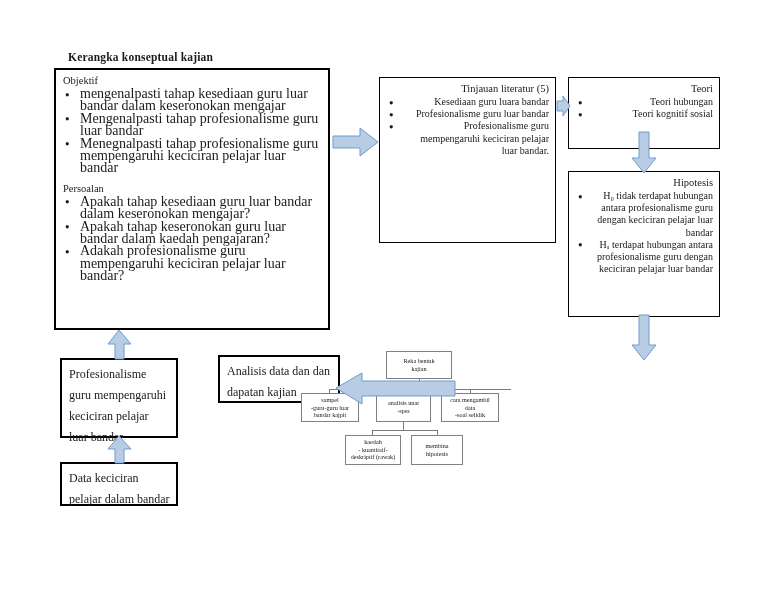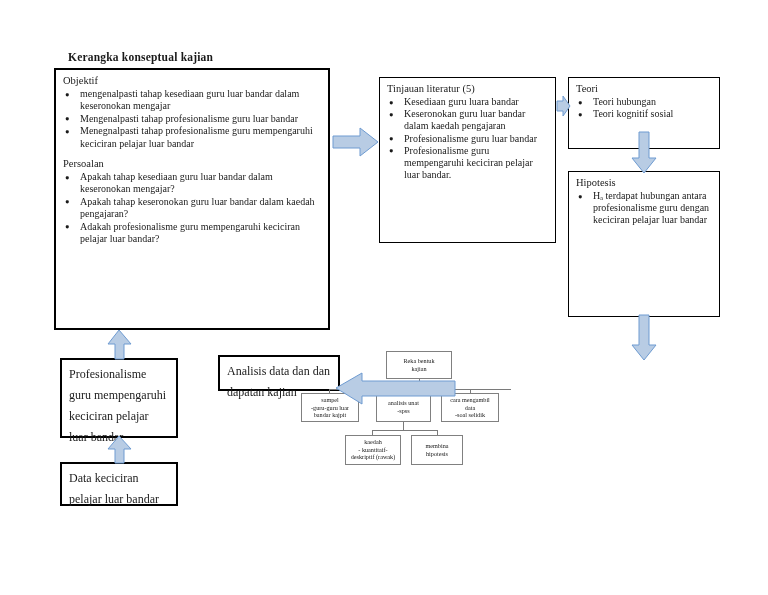--- a/index.html
+++ b/index.html
@@ -20,40 +20,40 @@
     letter-spacing:.2px;
   }
 
   .box{
     position:absolute;
     background:#ffffff;
     border:2.5px solid #000000;
     box-sizing:border-box;
   }
   .box.thin{border-width:1px;border-color:#808080;}
-  .box.med{border-width:1.6px;border-color:#000;}
+  .box.med{border-width:1.6px;border-color:#000;text-align:right;}
 
   .bx-inner{padding:4px 6px 4px 7px;}
 
   .hdr{
     font-weight:normal;
     font-size:10.5px;
     line-height:13px;
     margin:0 0 1px 0;
   }
   .hdr.plain{font-weight:normal;}
 
   ul.bl{
     list-style:none;
     margin:0;padding:0;
   }
   ul.bl > li{
     position:relative;
     padding-left:17px;
-    font-size:10px;
+    font-size:14px;
     line-height:12.4px;
     margin-bottom:0px;
   }
   ul.bl > li::before{
     content:"\25CF";
     position:absolute;
     left:2px;top:-0.5px;
     font-size:7.5px;
     line-height:13.4px;
   }
@@ -101,55 +101,55 @@
         <li>Adakah profesionalisme guru mempengaruhi keciciran pelajar luar bandar?</li>
       </ul>
     </div>
   </div>
 
   <div class="box med" style="left:379px;top:77px;width:177px;height:166px;">
     <div class="bx-inner">
       <div class="hdr plain">Tinjauan literatur (5)</div>
       <ul class="bl tight">
         <li>Kesediaan guru luara bandar</li>
-        <li>Keseronokan guru luar bandar dalam kaedah pengajaran</li>
         <li>Profesionalisme guru luar bandar</li>
         <li>Profesionalisme guru mempengaruhi keciciran pelajar luar bandar.</li>
       </ul>
     </div>
   </div>
 
   <div class="box med" style="left:568px;top:77px;width:152px;height:72px;">
     <div class="bx-inner">
       <div class="hdr plain">Teori</div>
       <ul class="bl tight">
         <li>Teori hubungan</li>
         <li>Teori kognitif sosial</li>
       </ul>
     </div>
   </div>
 
   <div class="box med" style="left:568px;top:171px;width:152px;height:146px;">
     <div class="bx-inner">
       <div class="hdr plain">Hipotesis</div>
       <ul class="bl tight">
+        <li>H₀ tidak terdapat hubungan antara profesionalisme guru dengan keciciran pelajar luar bandar</li>
         <li>Hₐ terdapat hubungan antara profesionalisme guru dengan keciciran pelajar luar bandar</li>
       </ul>
     </div>
   </div>
 
   <div class="box" style="left:60px;top:358px;width:118px;height:80px;">
     <div class="bx-inner plaintext">Profesionalisme guru mempengaruhi keciciran pelajar luar bandar</div>
   </div>
 
   <div class="box" style="left:60px;top:462px;width:118px;height:44px;">
-    <div class="bx-inner plaintext">Data keciciran pelajar luar bandar</div>
-  </div>
-
-  <div class="box" style="left:218px;top:355px;width:122px;height:36px;">
+    <div class="bx-inner plaintext">Data keciciran pelajar dalam bandar</div>
+  </div>
+
+  <div class="box" style="left:218px;top:355px;width:122px;height:48px;">
     <div class="bx-inner plaintext">Analisis data dan dan dapatan kajian</div>
   </div>
 
   <div class="connector" style="left:419px;top:378px;width:1px;height:12px;"></div>
   <div class="connector" style="left:329px;top:389px;width:182px;height:1px;"></div>
   <div class="connector" style="left:329px;top:389px;width:1px;height:4px;"></div>
   <div class="connector" style="left:403px;top:389px;width:1px;height:4px;"></div>
   <div class="connector" style="left:470px;top:389px;width:1px;height:4px;"></div>
   <div class="connector" style="left:403px;top:422px;width:1px;height:8px;"></div>
   <div class="connector" style="left:372px;top:430px;width:66px;height:1px;"></div>

